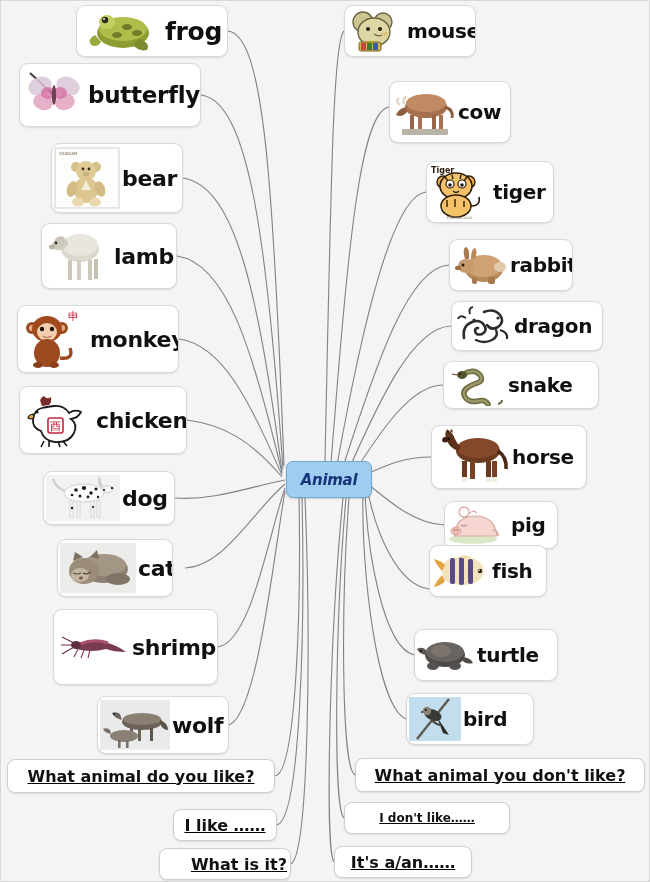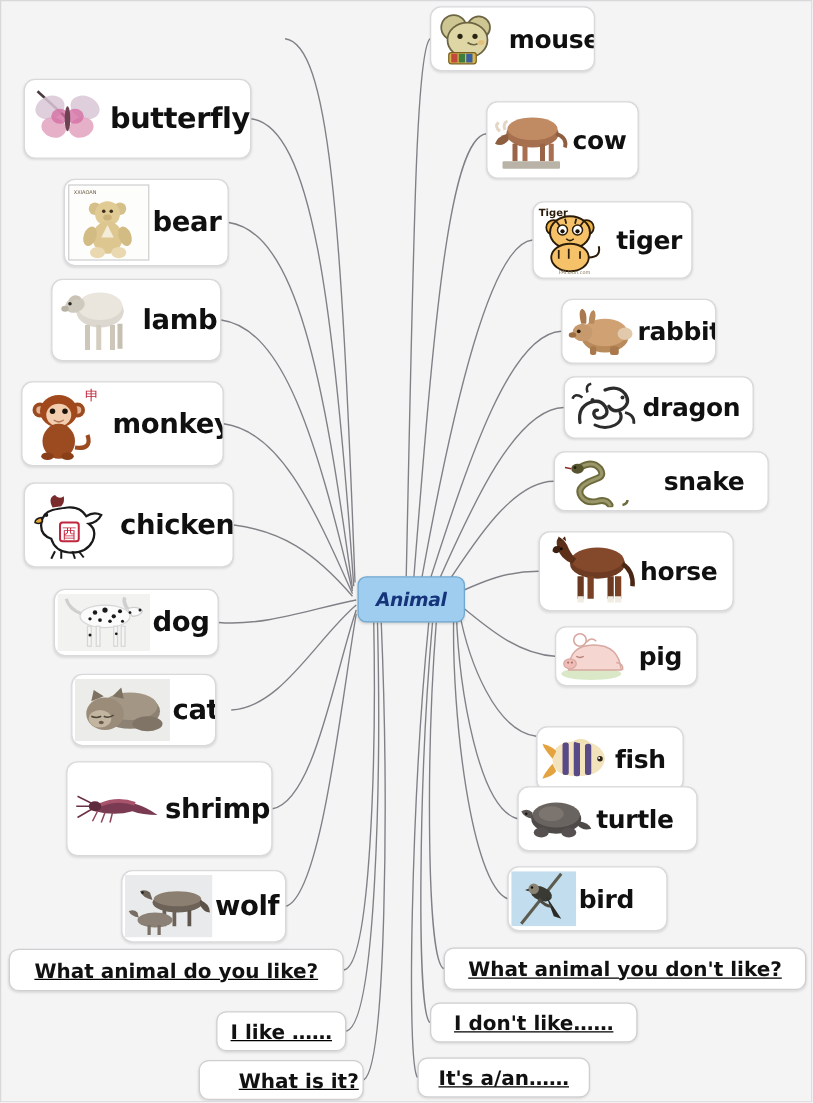--- a/index.html
+++ b/index.html
@@ -129,20 +129,37 @@
       <path d="M354,774 C340,768 340,600 348,497" stroke="#808087"></path>
       <path d="M343,817 C332,810 334,620 345,497" stroke="#808087"></path>
       <path d="M333,861 C324,850 328,640 342,497" stroke="#808087"></path>
     </g>
   </svg>
 
   <div id="central" style="left: 285px; top: 460px; width: 86px; height: 37px; background: rgb(159, 205, 240);">
     <span class="label" style="color: rgb(21, 52, 122);">Animal</span>
   </div>
 
+  <div class="node" style="left: 75px; top: 4px; width: 152px; height: 52px;">
+    <span class="pic" style="width: 88px; height: 46px;">
+      <svg width="84" height="44" viewBox="0 0 84 44">
+        <ellipse cx="44" cy="24" rx="26" ry="15" fill="#8d9c33"></ellipse>
+        <ellipse cx="44" cy="20" rx="24" ry="12" fill="#b0bd4a"></ellipse>
+        <ellipse cx="28" cy="13" rx="8" ry="7" fill="#c4cf62"></ellipse>
+        <circle cx="26" cy="11" r="3.2" fill="#2a2a1c"></circle>
+          <circle cx="25" cy="10" r="1.1" fill="#e7e7d6"></circle>
+        <path d="M16 26 q-8 4 -4 10 q6 3 10 -3z" fill="#9aa83d"></path>
+        <path d="M60 30 q12 4 8 11 q-8 2 -14 -5z" fill="#7d8c2c"></path>
+        <ellipse cx="48" cy="18" rx="5" ry="3" fill="#6f7c27"></ellipse>
+        <ellipse cx="58" cy="24" rx="5" ry="3" fill="#6f7c27"></ellipse>
+        <ellipse cx="38" cy="26" rx="5" ry="3" fill="#6f7c27"></ellipse>
+      </svg>
+    </span>
+    <span class="label" style="font-size: 25px;">frog</span>
+  </div>
 
   <div class="node" style="left: 18px; top: 62px; width: 182px; height: 64px;">
     <span class="pic" style="width: 68px; height: 58px;">
       <svg width="64" height="52" viewBox="0 0 64 52">
         <path d="M32 26 L8 4" stroke="#4a3a3f" stroke-width="2"></path>
         <ellipse cx="18" cy="17" rx="12" ry="9" fill="#d9c6d6" opacity="0.85" transform="rotate(-22 18 17)"></ellipse>
         <ellipse cx="46" cy="17" rx="12" ry="9" fill="#d9c6d6" opacity="0.85" transform="rotate(22 46 17)"></ellipse>
         <ellipse cx="21" cy="33" rx="10" ry="8" fill="#e3a7c3" opacity="0.9" transform="rotate(18 21 33)"></ellipse>
         <ellipse cx="43" cy="33" rx="10" ry="8" fill="#e3a7c3" opacity="0.9" transform="rotate(-18 43 33)"></ellipse>
         <ellipse cx="26" cy="24" rx="7" ry="6" fill="#d46fa4" opacity="0.8"></ellipse>
@@ -399,21 +416,21 @@
         <path d="M22 36 q8 4 16 0 q7 -4 4 -10" stroke="#2c2c2c" stroke-width="2.4" fill="none" stroke-linecap="round"></path>
         <path d="M12 14 q-6 -4 -8 1 M16 10 q-2 -6 3 -7" stroke="#2c2c2c" stroke-width="2" fill="none"></path>
         <circle cx="20" cy="16" r="1.6" fill="#2c2c2c"></circle>
         <circle cx="44" cy="14" r="1.6" fill="#2c2c2c"></circle>
         <path d="M46 26 q8 2 7 9" stroke="#2c2c2c" stroke-width="2.2" fill="none"></path>
       </svg>
     </span>
     <span class="label" style="font-size: 20px;">dragon</span>
   </div>
 
-  <div class="node" style="left: 442px; top: 360px; width: 172px; height: 48px; gap: 23px;">
+  <div class="node" style="left: 442px; top: 360px; width: 156px; height: 48px;">
     <span class="pic" style="width: 64px; height: 42px;">
       <svg width="60" height="42" viewBox="0 0 60 42">
         <path d="M18 10 q10 -6 16 1 q4 6 -3 8 q-6 2 -10 5 q-5 4 -2 9 q4 6 13 4 q7 -2 10 3" stroke="#6d6b3c" stroke-width="5.5" fill="none" stroke-linecap="round"></path>
         <path d="M18 10 q10 -6 16 1 q4 6 -3 8 q-6 2 -10 5 q-5 4 -2 9 q4 6 13 4 q7 -2 10 3" stroke="#9a976a" stroke-width="2.4" fill="none" stroke-linecap="round"></path>
         <ellipse cx="16" cy="11" rx="5" ry="4" fill="#56542e"></ellipse>
         <circle cx="14" cy="10" r="1.1" fill="#1b1a0c"></circle>
         <path d="M11 11 l-5 -1" stroke="#8a2a2a" stroke-width="1.1"></path>
         <path d="M52 40 q4 -1 4 -4" stroke="#6d6b3c" stroke-width="2" fill="none"></path>
       </svg>
     </span>
@@ -452,21 +469,21 @@
         <ellipse cx="9" cy="27" rx="5" ry="4" fill="#f0bdb6" stroke="#d8a9a0" stroke-width="1"></ellipse>
         <circle cx="7.5" cy="26" r="0.9" fill="#a9736c"></circle>
           <circle cx="10.5" cy="26" r="0.9" fill="#a9736c"></circle>
         <path d="M14 21 q3 2 6 0" stroke="#b7837c" stroke-width="1.2" fill="none"></path>
         <path d="M46 26 q6 1 5 6" stroke="#d8a9a0" stroke-width="1.4" fill="none"></path>
       </svg>
     </span>
     <span class="label" style="font-size: 20px;">pig</span>
   </div>
 
-  <div class="node" style="left: 428px; top: 580px; width: 118px; height: 52px; align-items: center;">
+  <div class="node" style="left: 428px; top: 544px; width: 118px; height: 52px; align-items: center;">
     <span class="pic" style="width: 62px; height: 46px;">
       <svg width="58" height="44" viewBox="0 0 58 44">
         <path d="M10 22 q0 -14 20 -14 q20 0 22 14 q-2 14 -22 14 q-20 0 -20 -14z" fill="#f2e3bd"></path>
         <path d="M10 22 q-7 -8 -8 -12 q8 2 11 6z" fill="#e5a33f"></path>
         <path d="M10 26 q-7 8 -8 12 q8 -2 11 -6z" fill="#e5a33f"></path>
         <rect x="18" y="9" width="5" height="26" fill="#584a86" rx="2"></rect>
         <rect x="27" y="8" width="5" height="28" fill="#584a86" rx="2"></rect>
         <rect x="36" y="10" width="5" height="25" fill="#584a86" rx="2"></rect>
         <path d="M26 8 q8 -4 14 1 q-6 2 -14 -1z" fill="#efe0b4"></path>
         <circle cx="48" cy="22" r="2.2" fill="#2a2418"></circle>
@@ -514,19 +531,19 @@
   <div class="sentence" style="left: 172px; top: 808px; width: 104px; height: 32px;">
     <span class="label" style="font-size: 16px;">I like ……</span>
   </div>
   <div class="sentence" style="left: 158px; top: 847px; width: 132px; height: 32px; padding-left: 28px;">
     <span class="label" style="font-size: 16px;">What is it?</span>
   </div>
   <div class="sentence" style="left: 354px; top: 757px; width: 290px; height: 34px;">
     <span class="label" style="font-size: 16px;">What animal you don't like?</span>
   </div>
   <div class="sentence" style="left: 343px; top: 801px; width: 166px; height: 32px;">
-    <span class="label" style="font-size: 16px;">I don't like……</span>
+    <span class="label" style="font-size: 12px;">I don't like……</span>
   </div>
   <div class="sentence" style="left: 333px; top: 845px; width: 138px; height: 32px;">
     <span class="label" style="font-size: 16px;">It's a/an……</span>
   </div>
 
 </div>
 
 </body></html>

